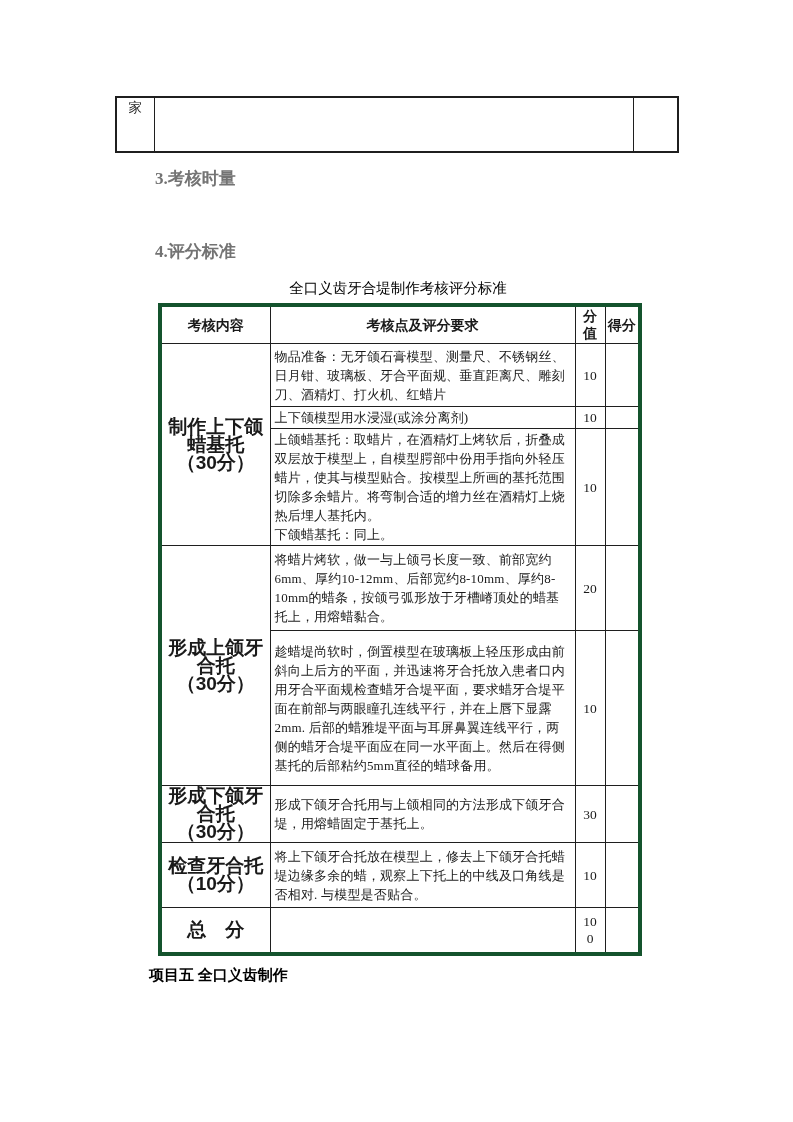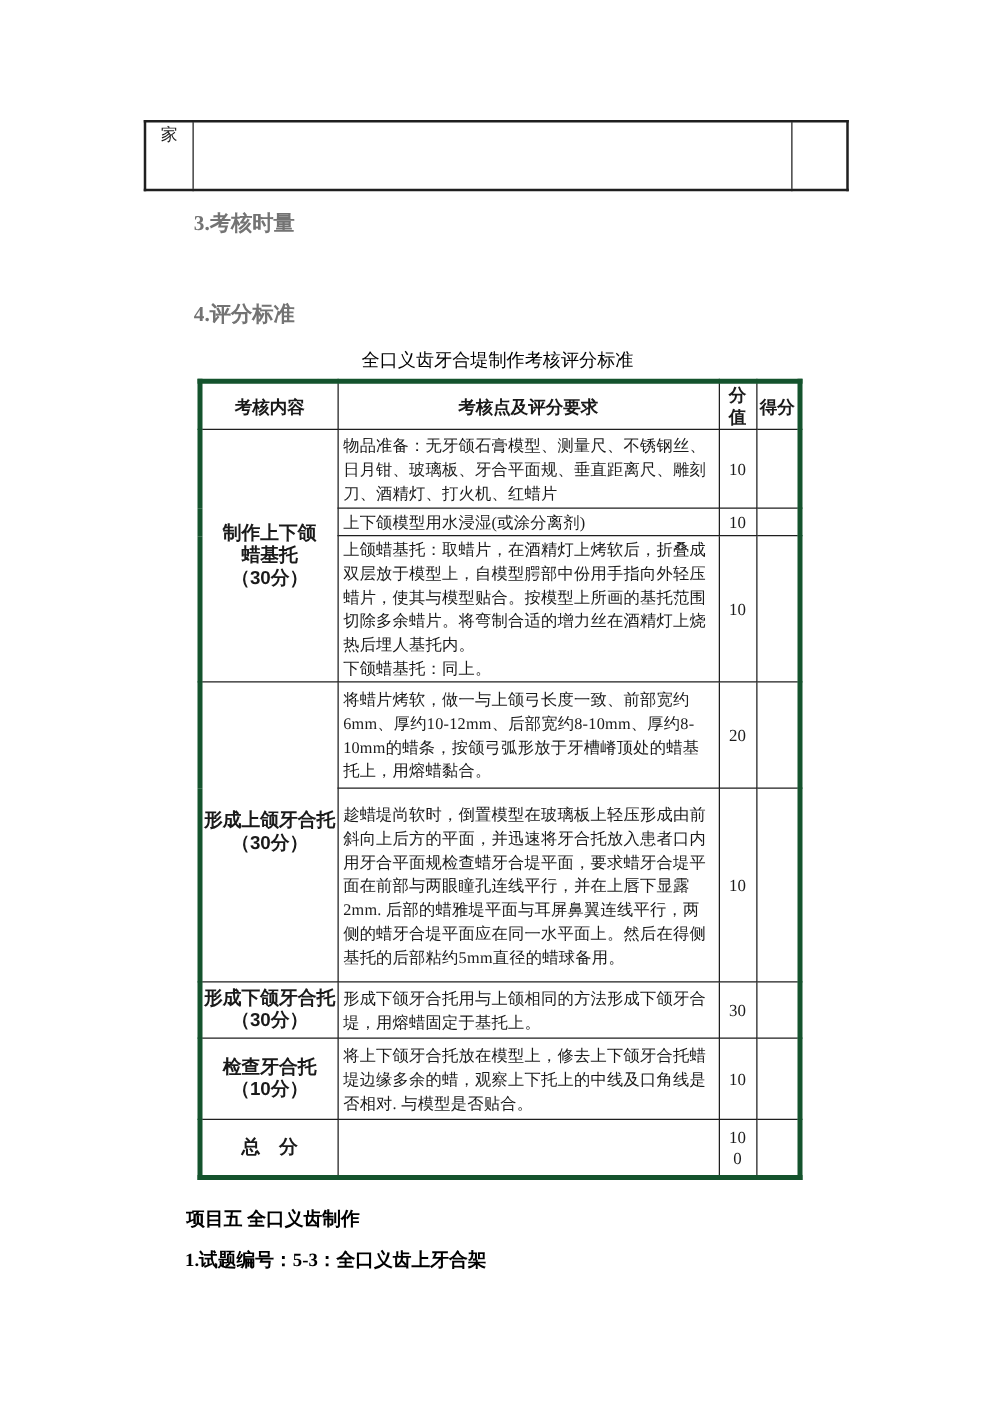--- a/index.html
+++ b/index.html
@@ -53,21 +53,21 @@
     border:1px solid #1f1f1f;
     overflow:hidden;
   }
   .main-table td.hdr{
     font-family:"Liberation Sans", sans-serif;
     font-weight:bold;font-size:14px;line-height:17px;
     text-align:center;vertical-align:middle;padding:1px;
   }
   .main-table td.label{
     font-family:"Liberation Sans", sans-serif;
-    font-weight:bold;font-size:15px;line-height:18px;
+    font-weight:bold;font-size:19px;line-height:18px;
     text-align:center;vertical-align:middle;
     white-space:pre-line;padding:1px;
   }
   .main-table td.crit{
     font-size:13px;line-height:19px;
     vertical-align:middle;
     padding:1px 2px 1px 4px;
     white-space:pre-line;
     letter-spacing:0.2px;
   }
@@ -191,15 +191,14 @@
     <tr class="rh35">
       <td class="label">总　分</td>
       <td class="crit"></td>
       <td class="score"><span class="wrap-narrow">100</span></td>
       <td class="earned"></td>
     </tr>
   </tbody>
     </table>
 
   <div class="foot foot1">项目五 全口义齿制作</div>
-  <div class="foot foot2">1.试题编号：5-3：全口义齿上牙合架</div>
 
 </div>
 
 </body></html>

